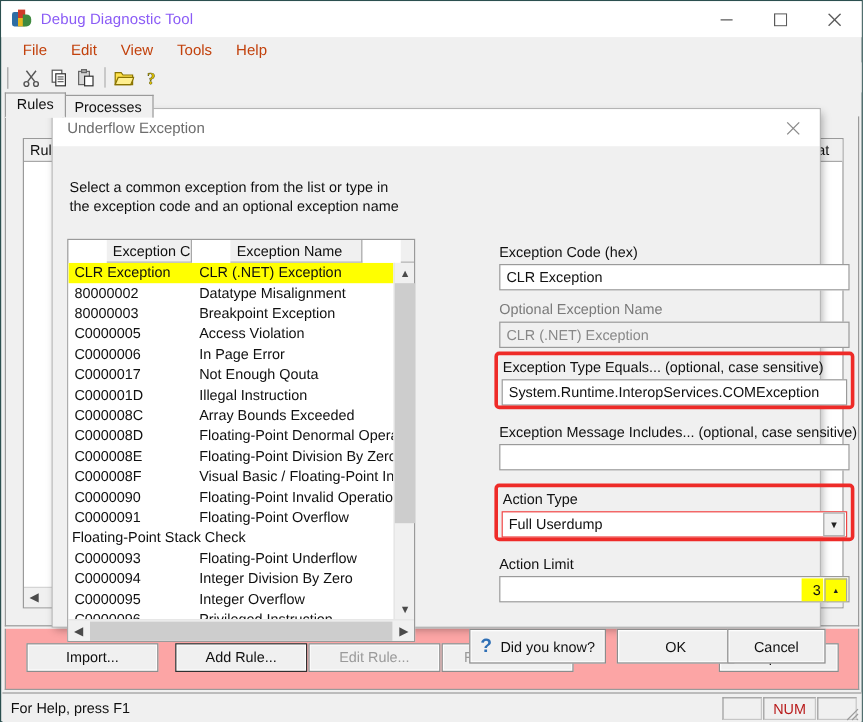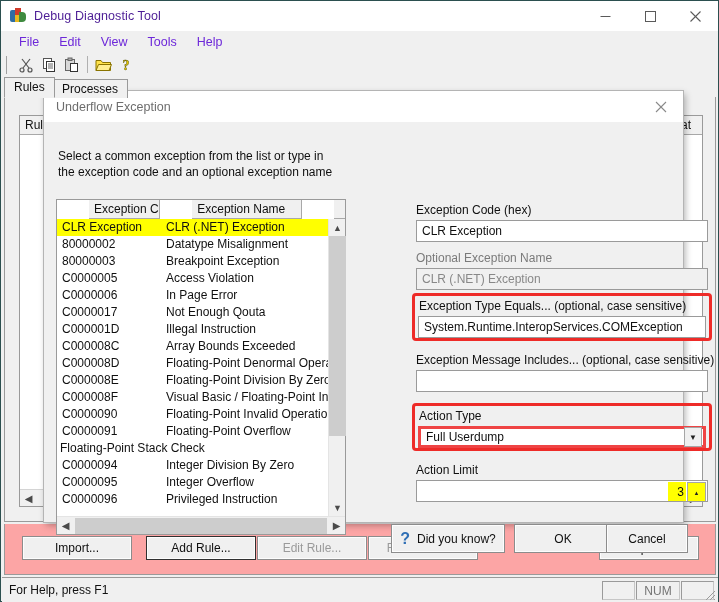--- a/index.html
+++ b/index.html
@@ -58,21 +58,21 @@
     background: #e8b81f;
   }
   #app-icon .i-grn {
     position: absolute; left: 9px; top: 4px;
     width: 7px; height: 10px;
     background: #3f8a3f;
     border-radius: 0 4px 4px 0;
   }
   #window-title {
     font-size: 12.5px;
-    color: #4c1d95;
+    color: #8b5cf6;
     letter-spacing: .1px;
   }
   #window-controls {
     position: absolute;
     right: 0; top: 0;
     display: flex;
     height: 30px;
   }
   .win-btn {
     width: 45px; height: 30px;
@@ -89,21 +89,21 @@
     left: 1px; top: 30px;
     width: 715px; height: 21px;
     background: #f0f0f0;
     display: flex;
     align-items: center;
     padding-left: 8px;
     box-sizing: border-box;
   }
   .menu-item {
     font-size: 12.5px;
-    color: #6d28d9;
+    color: #c2410c;
     padding: 2px 9px;
     margin-right: 2px;
   }
 
   
   #toolbar {
     position: absolute;
     left: 1px; top: 51px;
     width: 716px; height: 25px;
     background: #f0f0f0;
@@ -255,21 +255,21 @@
   }
   .status-pane {
     position: absolute;
     top: 3px;
     height: 19px;
     border: 1px solid #c6c6c6;
     border-top-color: #9a9a9a;
     border-left-color: #9a9a9a;
     box-sizing: border-box;
     font-size: 12px;
-    color: #737373;
+    color: #b91c1c;
     display: flex;
     align-items: center;
     justify-content: center;
   }
   #status-grip {
     position: absolute;
     right: 2px; bottom: 1px;
     width: 14px; height: 14px;
   }
 
@@ -427,21 +427,21 @@
     border: 3px solid #ee2b28;
     border-radius: 4px;
     box-sizing: border-box;
     pointer-events: none;
   }
   #action-type-combo {
     position: absolute;
     left: 372px; top: 388px;
     width: 292px; height: 22px;
     background: #ffffff;
-    border: 3px solid #ef4444;
+    border: 1px solid #ef4444;
     box-sizing: border-box;
     display: flex;
     align-items: center;
   }
   #act-combo-text {
     flex: 1;
     padding-left: 5px;
     font-size: 12px;
     color: #101010;
     white-space: nowrap;
@@ -714,20 +714,24 @@
               <span class="lr-name">Floating-Point Invalid Operation</span>
             </div>
             <div class="list-row">
               <span class="lr-code">C0000091</span>
               <span class="lr-name">Floating-Point Overflow</span>
             </div>
             <div class="list-row">
               <span class="lr-name">Floating-Point Stack Check</span>
             </div>
             <div class="list-row">
+              <span class="lr-code">C0000093</span>
+              <span class="lr-name">Floating-Point Underflow</span>
+            </div>
+            <div class="list-row">
               <span class="lr-code">C0000094</span>
               <span class="lr-name">Integer Division By Zero</span>
             </div>
             <div class="list-row">
               <span class="lr-code">C0000095</span>
               <span class="lr-name">Integer Overflow</span>
             </div>
             <div class="list-row">
               <span class="lr-code">C0000096</span>
               <span class="lr-name">Privileged Instruction</span>

